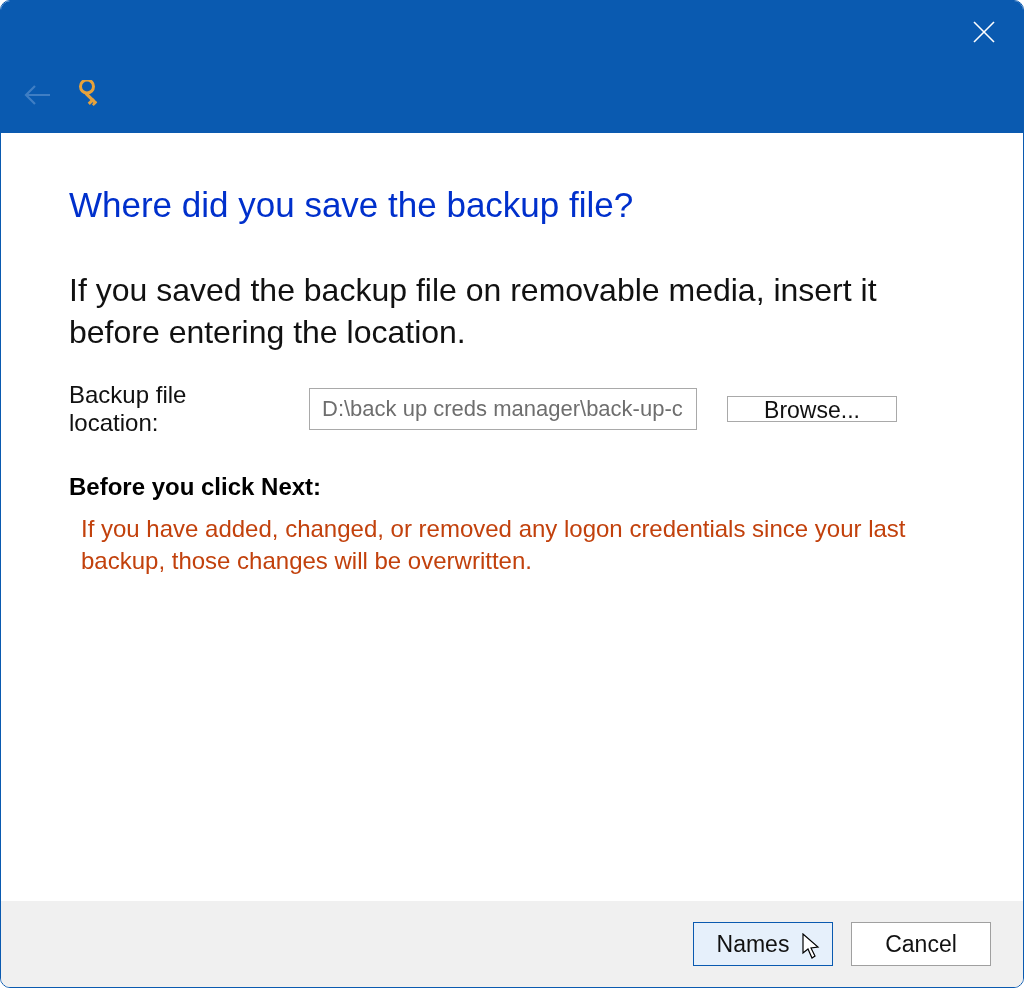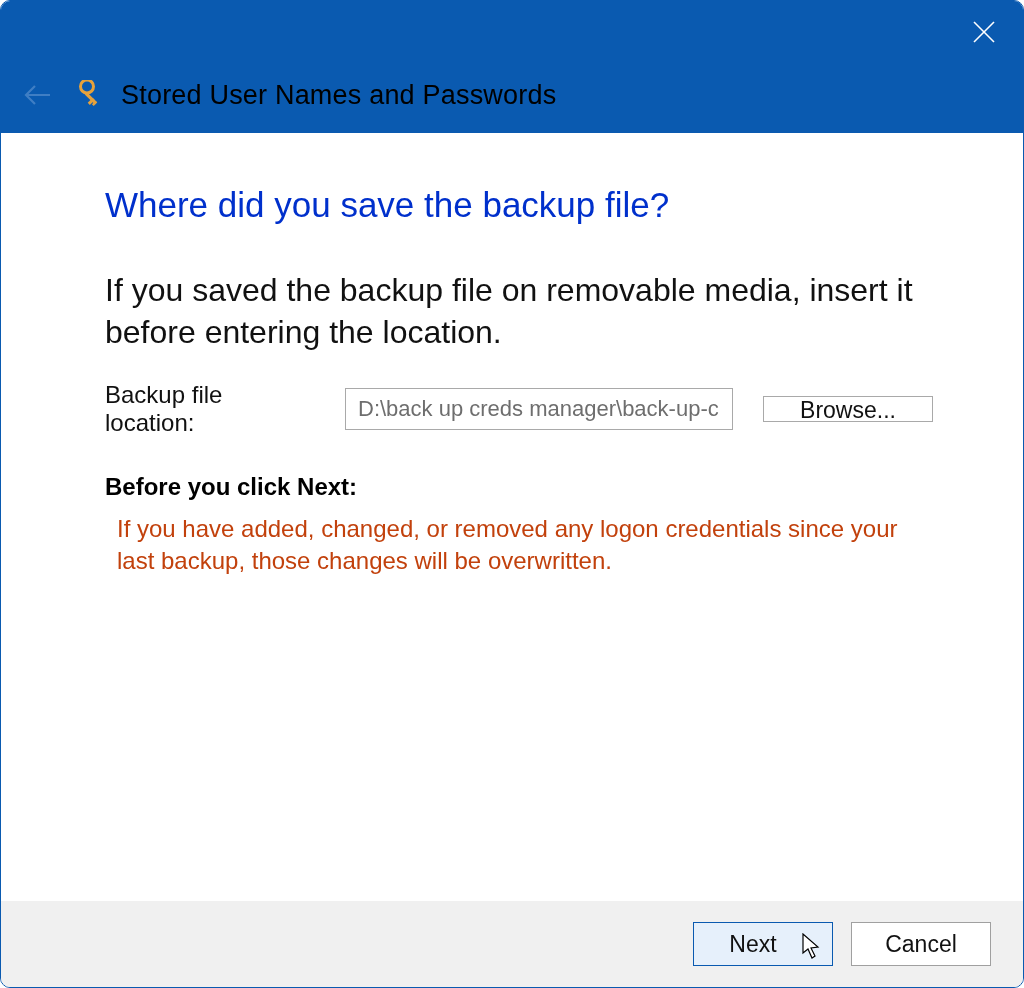--- a/index.html
+++ b/index.html
@@ -62,21 +62,21 @@
     justify-content:center;
   }
   .window-title {
     color: #000;
     font-size: 27px;
     font-weight: 400;
     letter-spacing: 0.2px;
   }
   .content {
     flex: 1 1 auto;
-    padding: 52px 78px 0 104px;
+    padding: 52px 78px 0 68px;
     color: #000;
     border-radius: 31px;
   }
   .heading {
     color: #0030cc;
     font-size: 35px;
     font-weight: 400;
     margin: 0 0 44px 0;
   }
   .para {
@@ -191,42 +191,41 @@
       <div class="key-icon">
         <svg width="30" height="30" viewBox="0 0 30 30">
           <g transform="rotate(45 15 15)">
             <circle cx="9" cy="9" r="6.5" fill="none" stroke="#e6a23c" stroke-width="3"></circle>
             <rect x="13" y="13" width="14" height="3.2" fill="#e6a23c"></rect>
             <rect x="21" y="13" width="3" height="7" fill="#e6a23c"></rect>
             <rect x="25" y="13" width="2.5" height="5" fill="#e6a23c"></rect>
           </g>
         </svg>
       </div>
-      <div class="window-title">Stored User Names and Passwords</div>
     </div>
   </div>
 
   <div class="content">
     <h1 class="heading">Where did you save the backup file?</h1>
 
     <p class="para">If you saved the backup file on removable media, insert it before entering the location.</p>
 
     <div class="field-row">
       <div class="field-label">Backup file location:</div>
       <input class="path-input" type="text" readonly="" value="D:\back up creds manager\back-up-cred" style="">
       <button class="browse-btn">Browse...</button>
     </div>
 
     <p class="bold-line">Before you click Next:</p>
     <p class="warn-text">If you have added, changed, or removed any logon credentials since your last backup, those changes will be overwritten.</p>
   </div>
 
   <div class="footer">
     <button class="footer-btn primary">
-      <span>Next</span>
+      <span>Names</span>
       <svg class="cursor-overlay" viewBox="0 0 20 28">
         <polygon points="1,1 1,20 6,16 10,25 13,23 9,15 16,14" fill="#ffffff" stroke="#000" stroke-width="1.2"></polygon>
       </svg>
     </button>
     <button class="footer-btn">Cancel</button>
   </div>
 
 </div>
 
 </body></html>

